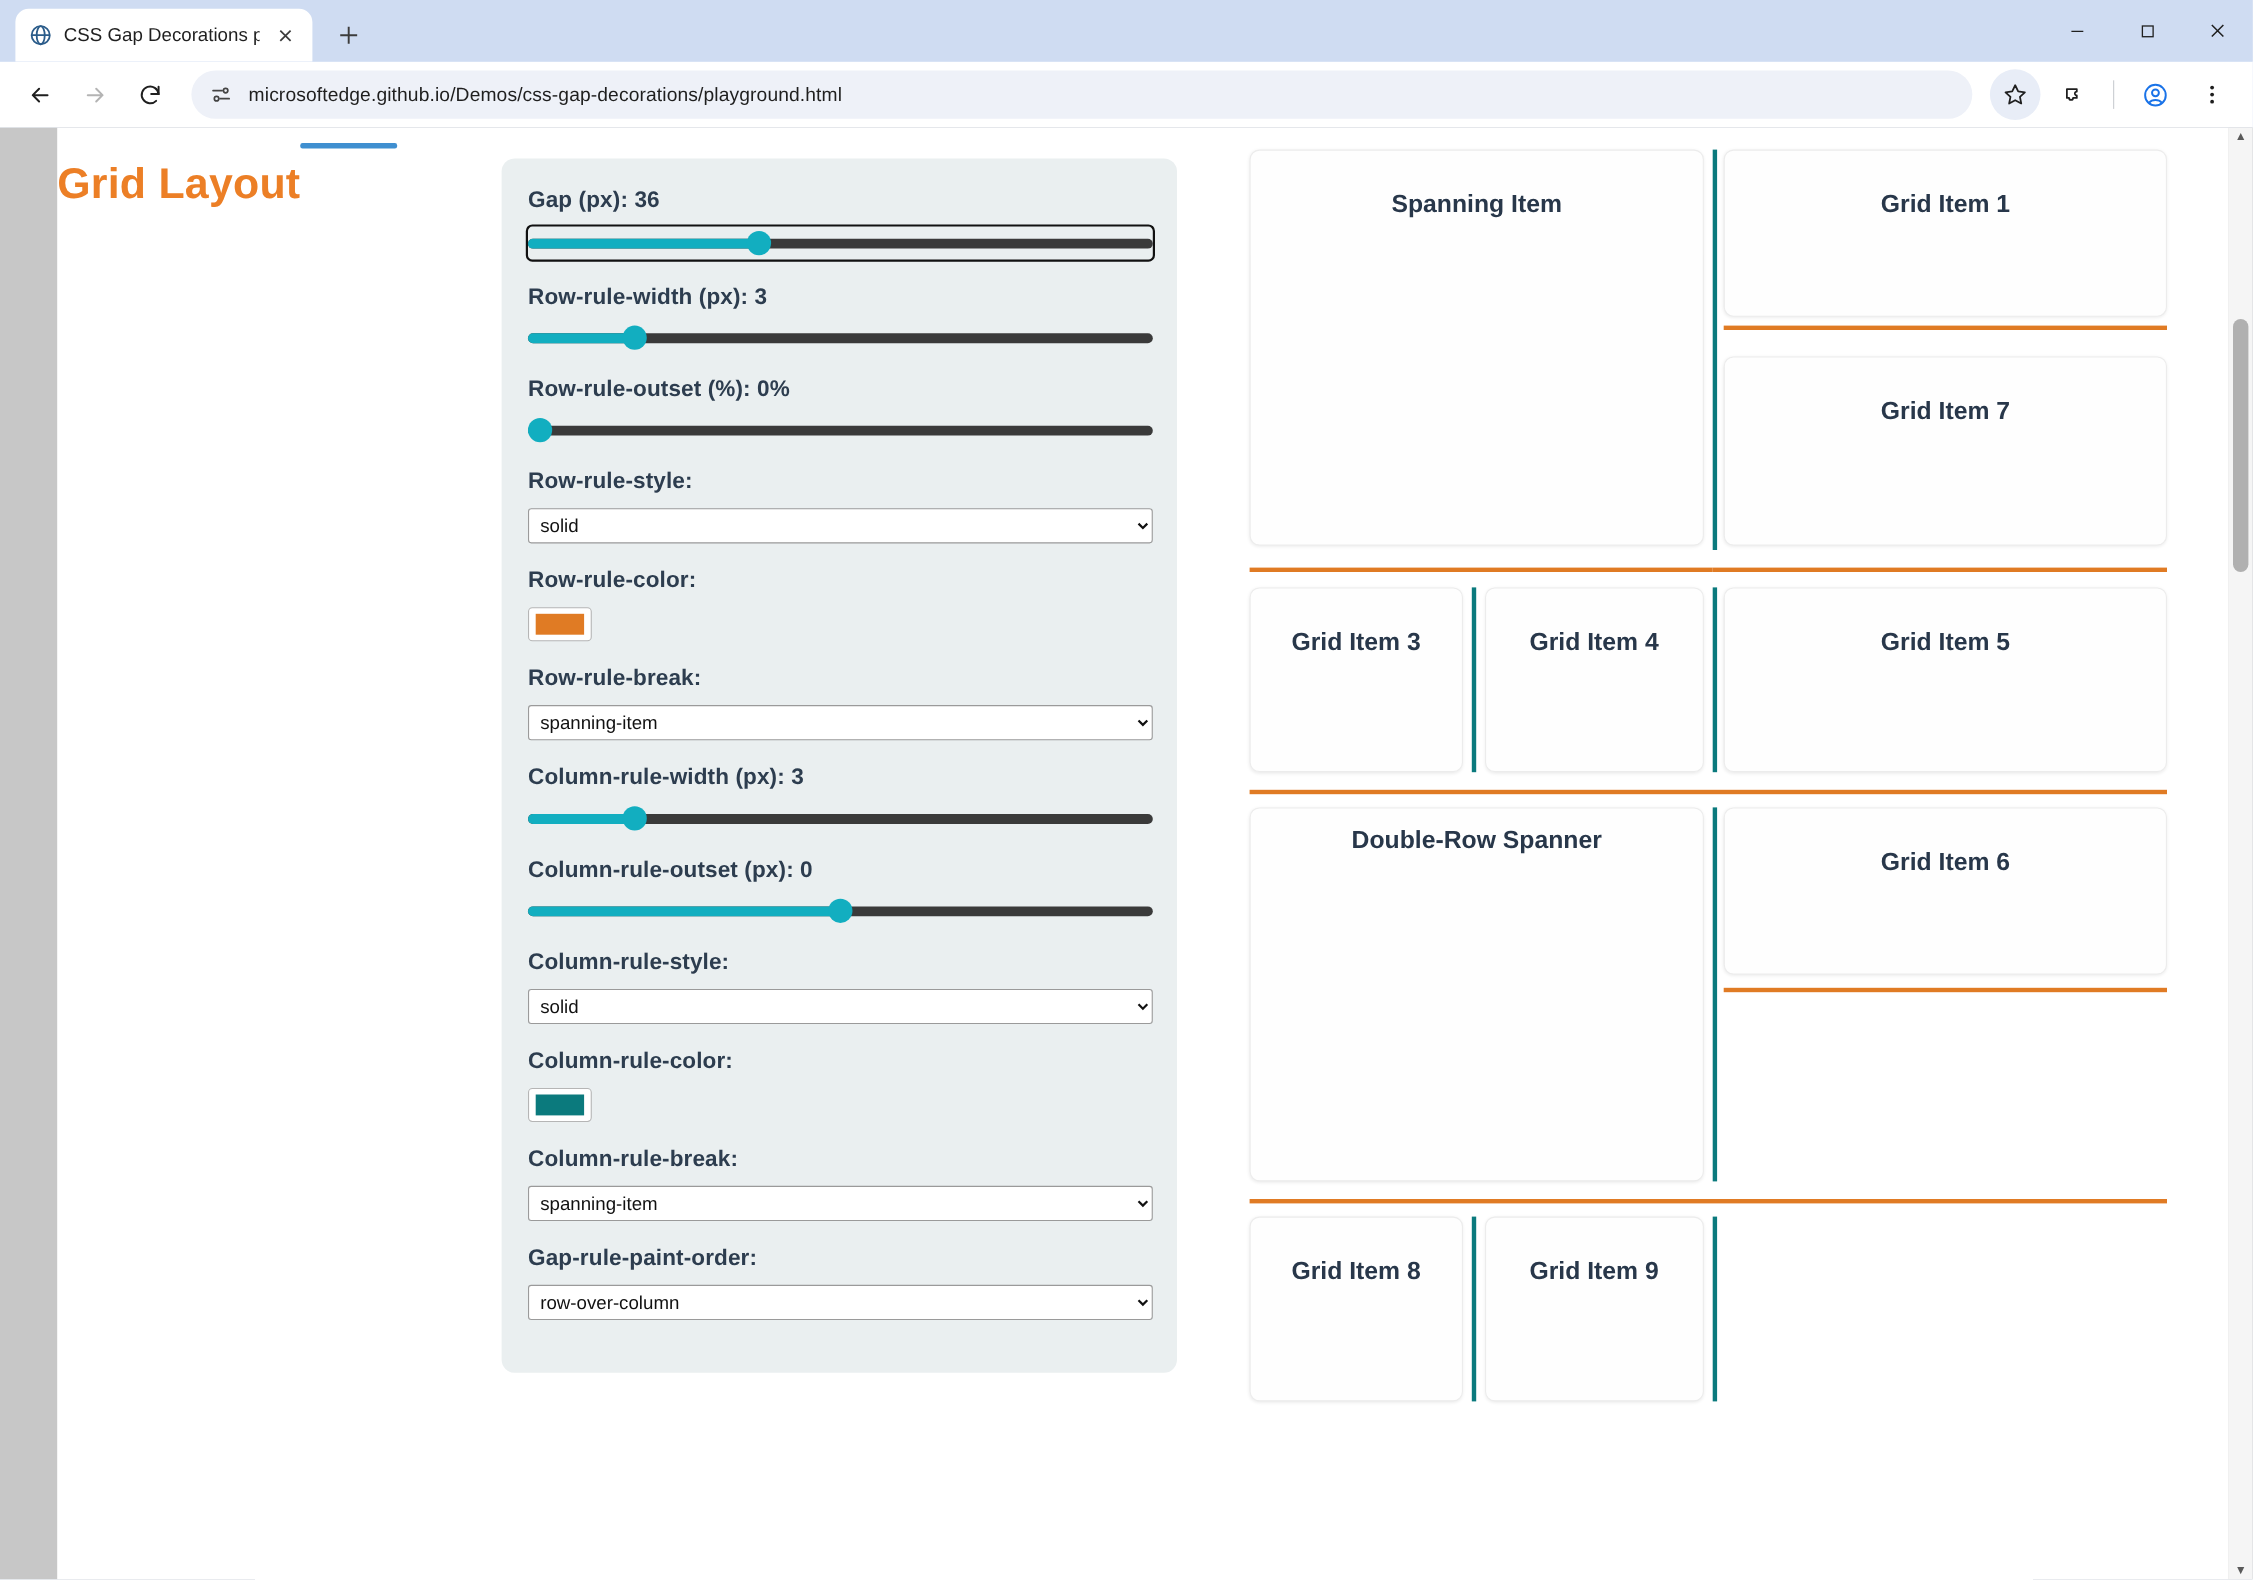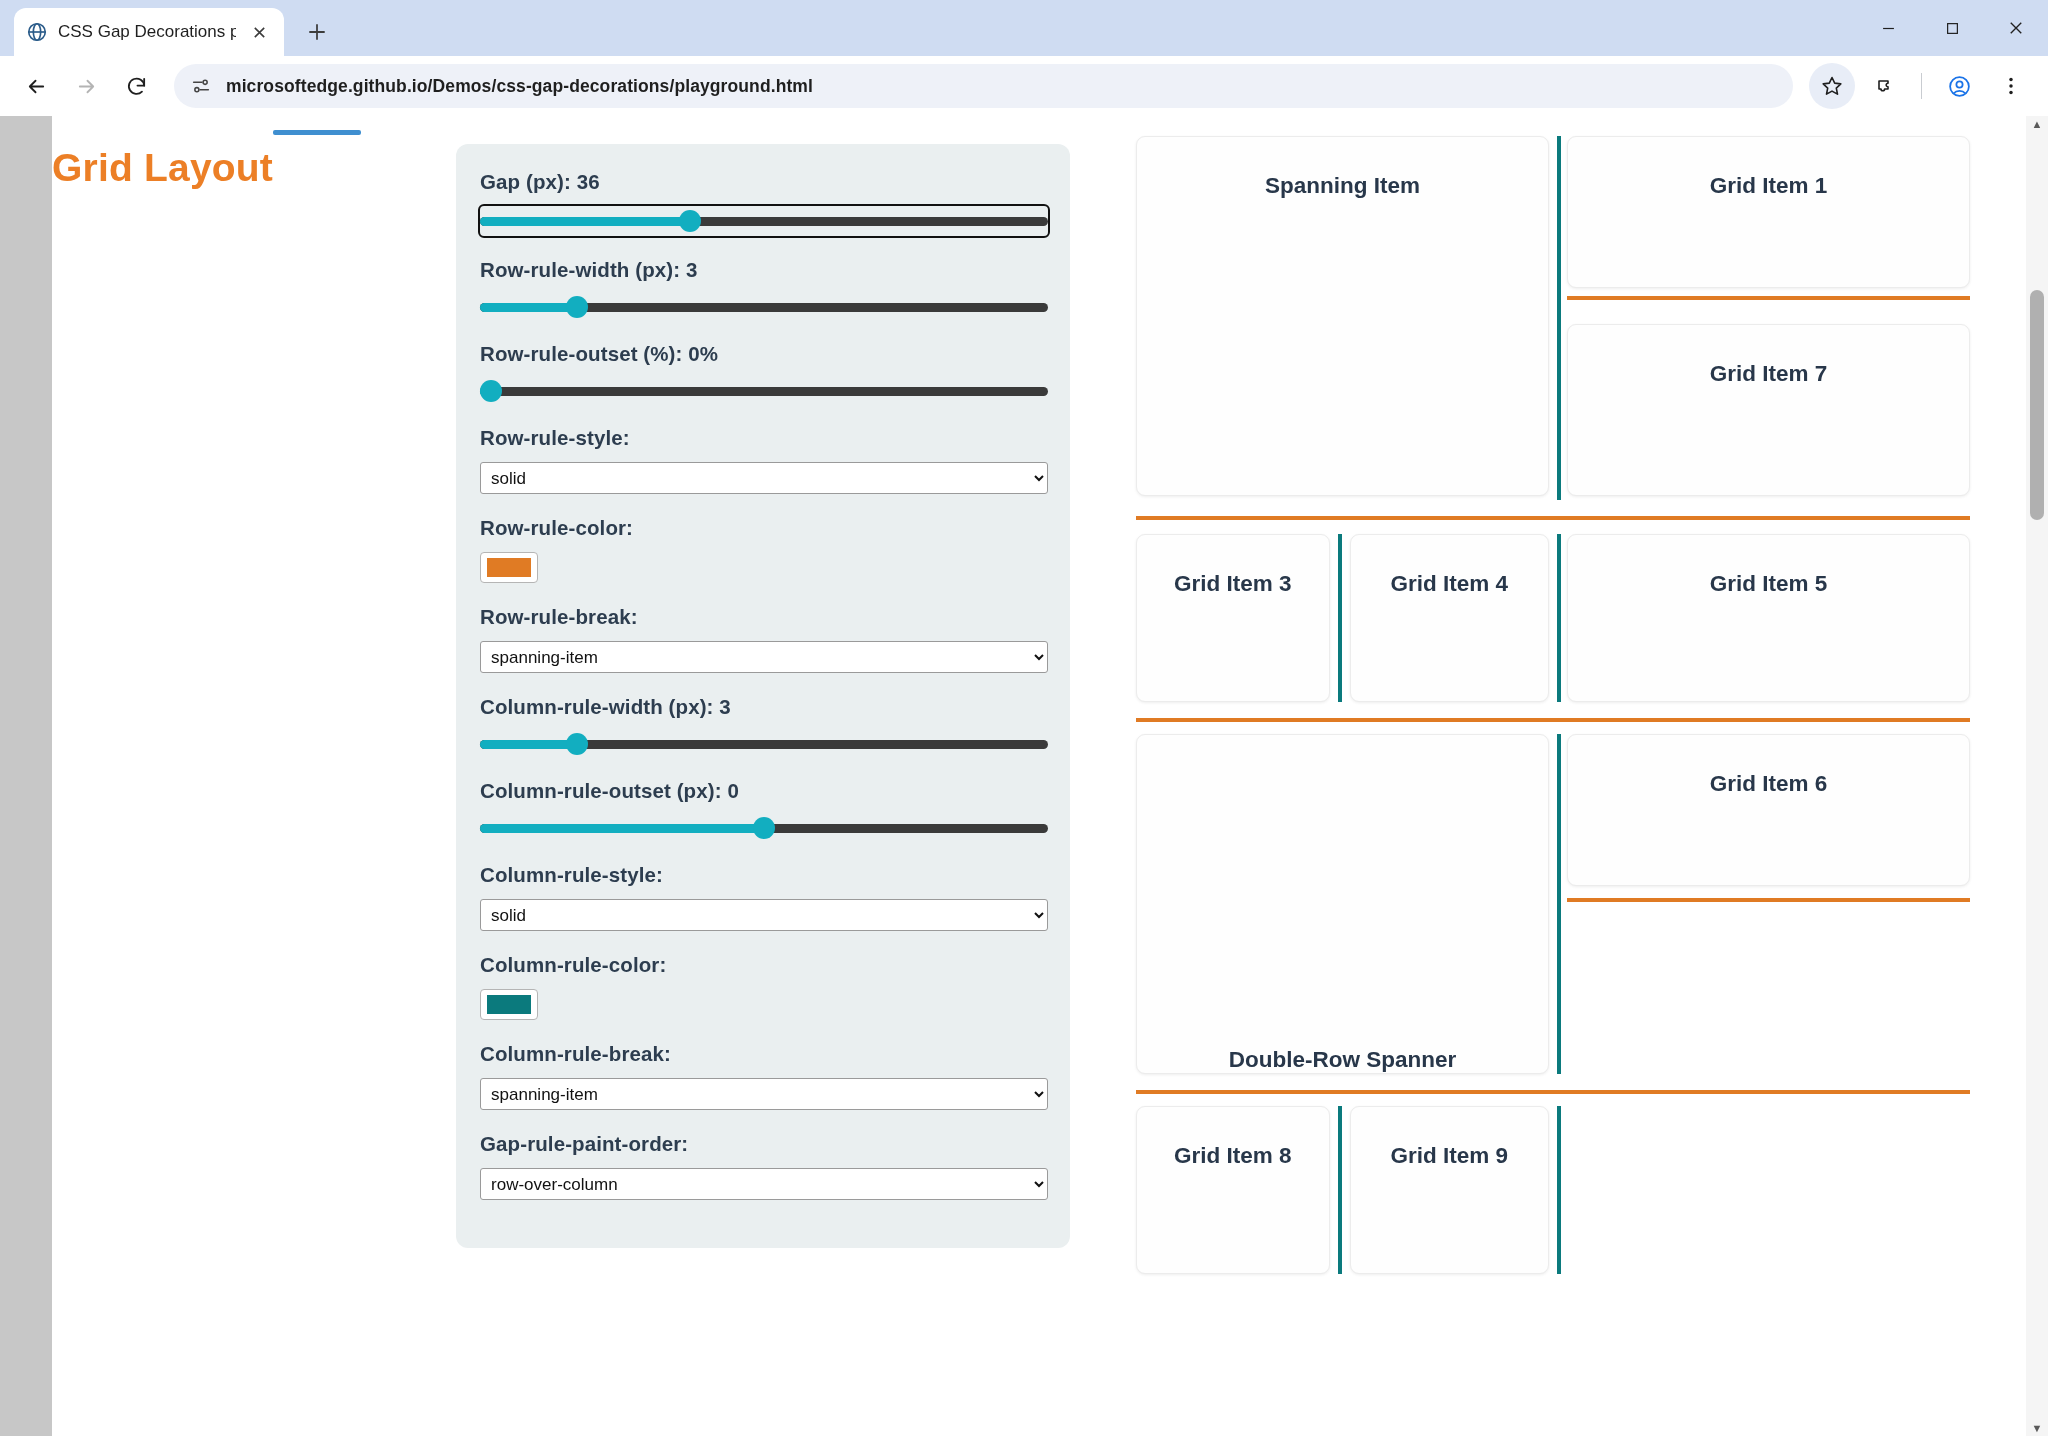--- a/index.html
+++ b/index.html
@@ -29,21 +29,21 @@
   .winbtn { width: 64px; height: 56px; display: flex; align-items: center;
             justify-content: center; color: #202020; }
 
   .toolbar { height: 60px; background: #ffffff; display: flex; align-items: center;
              padding: 0 14px; gap: 6px; }
   .navbtn { width: 44px; height: 44px; display: flex; align-items: center;
             justify-content: center; border-radius: 50%; color: #1f1f1f; }
   .navbtn.fwd { color: #b4b4b4; }
   .omnibox { flex: 1; height: 44px; background: #eef1f8; border-radius: 22px;
              display: flex; align-items: center; padding: 0 16px; gap: 14px;
-             margin: 0 10px; font-weight: bold; }
+             margin: 0 10px; }
   .omni-icon { width: 22px; height: 22px; flex: 0 0 22px; color: #444; }
   .omni-url { font-size: 17.5px; color: #1f1f1f; letter-spacing: 0.1px; }
   .tbicon { width: 46px; height: 46px; display: flex; align-items: center;
             justify-content: center; color: #1f1f1f; border-radius: 50%; }
   .tbicon.starwrap { background: #e8edf7; }
   .vsep { width: 1px; height: 26px; background: #c9ccd1; margin: 0 8px; }
 
   
   .viewport { flex: 1; background: #c7c7c7; display: flex; overflow: hidden; }
   .page { flex: 1; background: #ffffff; margin: 0 0 0 52px; display: flex;
@@ -93,21 +93,21 @@
 
   
   .grid-wrap { flex: 1; padding-left: 66px; position: relative; }
   .demo-grid { position: relative; width: 100%; height: 1110px; }
 
   .cell { position: absolute; background: #fefefe; border: 1px solid #ececec;
           border-radius: 9px; box-shadow: 0 1px 3px rgba(0,0,0,0.07);
           display: flex; align-items: flex-start; justify-content: center;
           padding-top: 36px; }
   .cell-label { font-size: 22.5px; font-weight: 700; color: #28374a; }
-  .cell.tall { padding-top: 16px; align-items: flex-end; }
+  .cell.tall { padding-top: 16px; }
 
   .rule-row { position: absolute; height: 4px; background: #e07b24; }
   .rule-col { position: absolute; width: 4px; background: #0b7a7d; }
 </style>
 </head>
 <body>
 
 <div class="browser">
 
   <div class="tabstrip">

